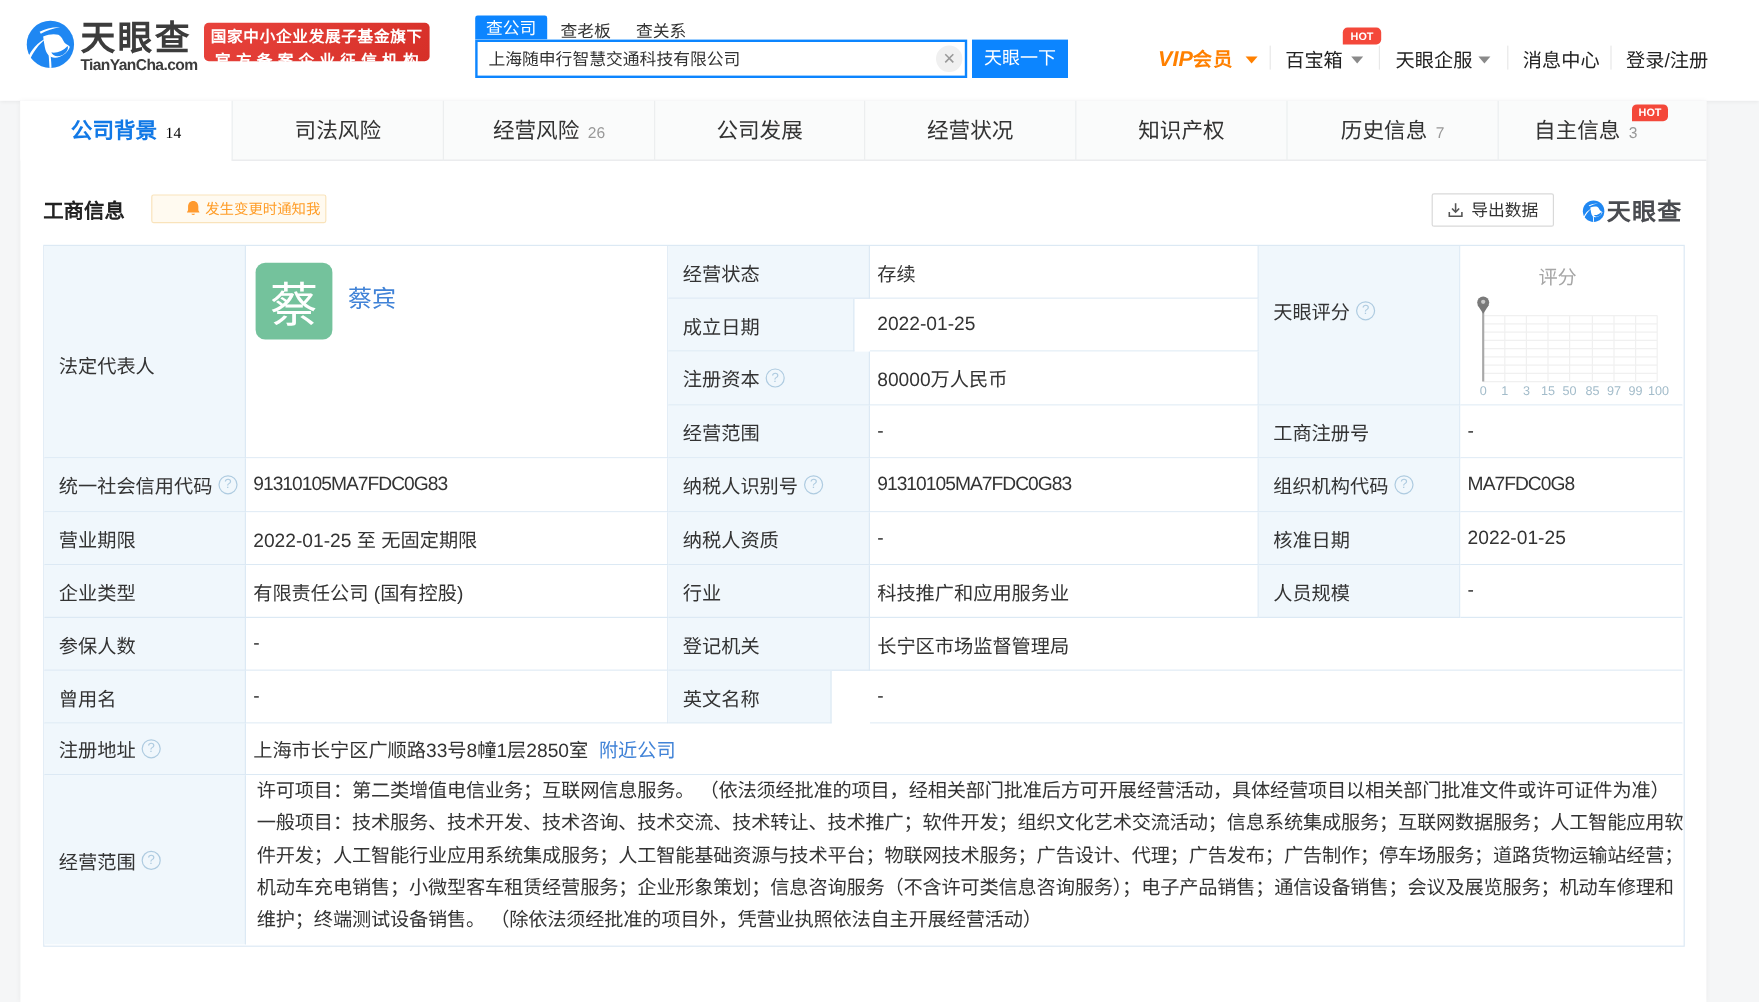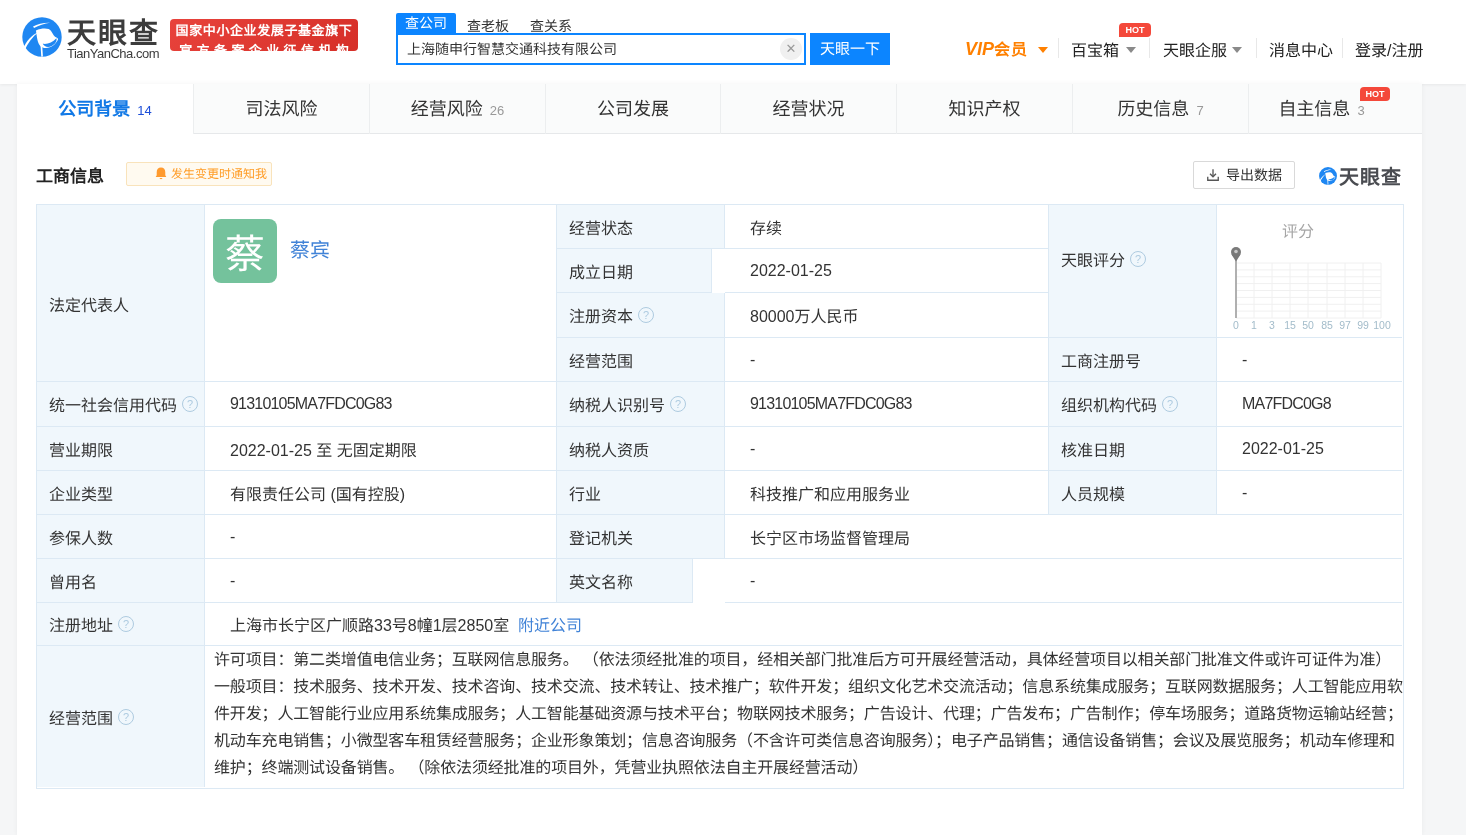--- a/index.html
+++ b/index.html
@@ -2,21 +2,21 @@
 <html lang="zh-CN"><head>
 <meta charset="utf-8">
 <style>
 *{margin:0;padding:0;box-sizing:border-box;}
 html,body{width:1466px;height:835px;overflow:hidden;}
 body{font-family:"Liberation Sans",sans-serif;background:#f5f6f7;position:relative;color:#333;}
 .abs{position:absolute;}
 
 #header{position:absolute;left:0;top:0;width:1466px;height:84px;background:#fff;box-shadow:0 1px 3px rgba(0,0,0,.06);}
 #logo-txt{position:absolute;left:67px;top:20px;font-size:29px;line-height:26px;font-weight:bold;color:#3c3c3c;letter-spacing:2px;}
-#logo-sub{position:absolute;left:67px;top:47px;font-size:13px;line-height:13px;font-weight:normal;color:#3c3c3c;letter-spacing:-0.5px;}
+#logo-sub{position:absolute;left:67px;top:47px;font-size:13px;line-height:13px;font-weight:bold;color:#3c3c3c;letter-spacing:-0.5px;}
 #redbadge{position:absolute;left:170px;top:19px;width:188px;height:32px;background:linear-gradient(135deg,#e8433c,#d62f28);border-radius:4px;color:#fff;text-align:center;font-size:13px;font-weight:bold;line-height:20px;padding-top:2px;}
 
 #stab{position:absolute;left:396px;top:13px;width:60px;height:20px;background:#0c85ff;color:#fff;font-size:14px;text-align:center;line-height:20px;border-radius:2px 2px 0 0;}
 .stab2{position:absolute;top:15px;font-size:14px;color:#333;}
 #sbox{position:absolute;left:396px;top:33px;width:410px;height:32px;background:#fff;border:2px solid #0c85ff;}
 #stext{position:absolute;left:407px;top:41px;font-size:14px;line-height:16px;color:#333;}
 #sclear{position:absolute;left:780px;top:38px;width:22px;height:22px;border-radius:50%;background:#f0f0f0;color:#999;font-size:13px;text-align:center;line-height:21px;}
 #sbtn{position:absolute;left:810px;top:33px;width:80px;height:32px;background:#0c85ff;color:#fff;font-size:15px;text-align:center;line-height:32px;}
 
 .menu{position:absolute;top:37px;font-size:16px;color:#222;}
@@ -25,33 +25,33 @@
 #viptxt{position:absolute;left:965px;top:36px;color:#ff8000;font-size:18px;font-weight:bold;font-style:italic;}
 #viptxt span{font-style:normal;font-size:16px;letter-spacing:1px;}
 #hotbadge{position:absolute;left:1119px;top:23px;width:32px;height:14px;background:#f4483a;border-radius:4px 4px 4px 0;color:#fff;font-size:9px;font-weight:bold;text-align:center;line-height:14px;}
 
 #container{position:absolute;left:17px;top:84px;width:1405px;height:751px;background:#fff;box-shadow:0 0 5px rgba(0,0,0,.05);}
 
 #tabbar{position:absolute;left:0;top:0;width:1405px;height:50px;background:#fafbfb;border-bottom:1px solid #e6e8ea;}
 .tab{position:absolute;top:0;height:50px;line-height:50px;text-align:center;font-size:18px;color:#333;border-left:1px solid #eceeef;}
 .tab small{font-size:13px;color:#999;margin-left:2px;}
 #tab-active{background:#fff;color:#1279e6;font-weight:bold;border-left:none;border-bottom:1px solid #fff;}
-#tab-active small{color:#1d4ed8;font-weight:normal;}
+#tab-active small{color:#000000;font-weight:normal;font-family:Liberation Serif, serif;}
 #navhot{position:absolute;left:1343px;top:3px;width:30px;height:14px;background:#f4483a;border-radius:4px 4px 4px 0;color:#fff;font-size:9px;font-weight:bold;text-align:center;line-height:14px;}
 
 #sec-title{position:absolute;left:19px;top:78px;font-size:17px;font-weight:bold;color:#222;}
 #bellbtn{position:absolute;left:109px;top:78px;width:146px;height:24px;background:#fffaf0;border:1px solid #f9e3bb;border-radius:2px;color:#ff9d28;font-size:12px;line-height:22px;text-align:center;padding-left:24px;}
 #exportbtn{position:absolute;left:1176px;top:77px;width:102px;height:28px;background:#fff;border:1px solid #d9d9d9;border-radius:2px;font-size:14px;color:#333;text-align:center;line-height:26px;}
 #wmark{position:absolute;left:1301px;top:82px;}
 #wmtxt{position:absolute;left:1322px;top:83px;font-size:20px;line-height:20px;font-weight:bold;color:#4a4c51;letter-spacing:1px;}
 
 #tbl{position:absolute;left:19px;top:120px;width:1368px;height:585px;border:1px solid #dce9f4;}
 .lbl,.val{position:absolute;display:flex;align-items:center;font-size:16px;color:#333;border-right:1px solid #dce9f4;border-bottom:1px solid #dce9f4;}
 .lbl{background:#f0f7fc;padding-left:12px;}
-.val{padding-left:25px;background:#fff;}
+.val{padding-left:6px;background:#fff;}
 .norb{border-right:none;}
 .nobb{border-bottom:none;}
 .q{display:inline-block;width:16px;height:16px;border:1px solid #aecbe0;border-radius:50%;color:#aecbe0;font-size:11px;line-height:15px;text-align:center;margin-left:5px;flex:none;}
 a.lnk{color:#4183d7;text-decoration:none;}
 </style>
 </head>
 <body>
 
 <div id="header">
   <svg class="abs" style="left:20px;top:15px" width="44" height="44" viewBox="0 0 48 48">

